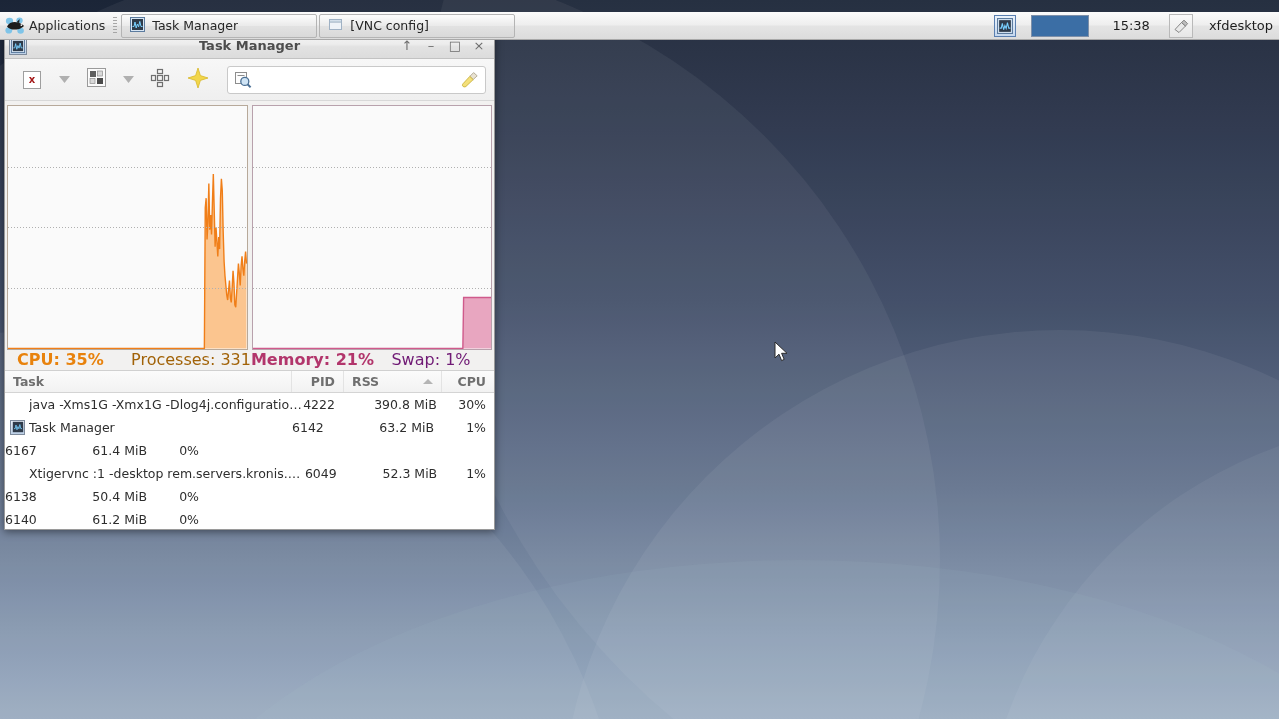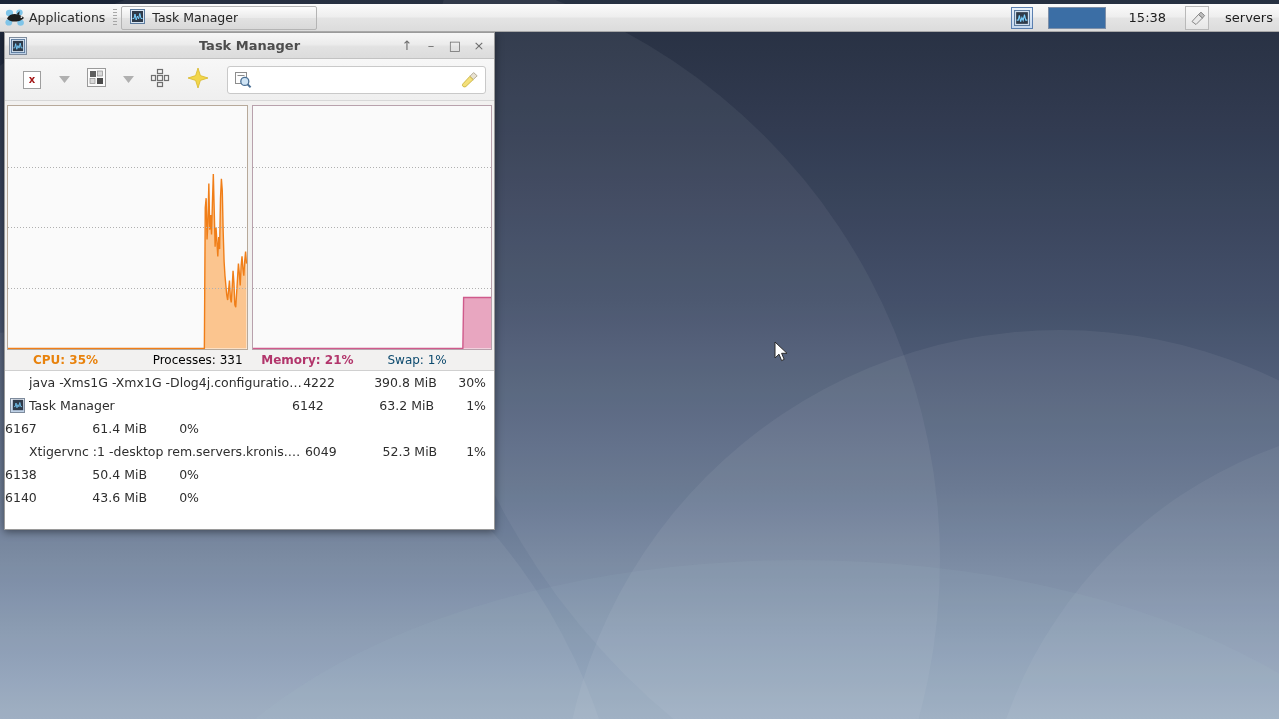--- a/index.html
+++ b/index.html
@@ -18,21 +18,21 @@
     overflow: hidden;
   }
   .arc {
     position: absolute;
     border-radius: 50%;
     pointer-events: none;
   }
 
   
   #panel {
-    position: absolute; left: 0; top: 4px;
+    position: absolute; left: 0; top: 12px;
     width: 1279px; height: 28px;
     background: linear-gradient(to bottom, #fbfbfb 0%, #eeeeee 48%, #e4e4e4 52%, #dcdcdc 100%);
     border-bottom: 1px solid #a8a8a8;
     display: flex; align-items: center;
     font-size: 12.5px; color: #2b2b2b;
     z-index: 50;
   }
   #apps-button {
     display: flex; align-items: center; gap: 4px;
     height: 26px; padding: 0 6px 0 4px; margin-left: 1px;
@@ -145,28 +145,28 @@
   }
   .graph {
     flex: 1 1 0; position: relative; overflow: hidden;
     border: 1px solid #b7a99a; background: #fafafa;
   }
   .graph.mem { border-color: #b8a1ac; }
   .gline { position:absolute; left:0; right:0; height:1px;
     background-image: repeating-linear-gradient(to right, #b0b0b0 0 1px, transparent 1px 3px); }
   #tm-status {
     flex: 0 0 20px; display:flex; align-items:center;
-    font-size: 12px; padding: 0 22px;
+    font-size: 16px; padding: 0 6px;
     background: #f2f1f0;
   }
   #tm-status > div { flex: 1 1 0; text-align: center; white-space: nowrap; }
   .st-cpu { color: #e8820c; font-weight: bold; text-align: left !important; padding-left: 6px; }
-  .st-proc { color: #000000; }
+  .st-proc { color: #a16207; }
   .st-mem { color: #b2356b; font-weight: bold; }
-  .st-swap { color: #0c4a6e; }
+  .st-swap { color: #701a75; }
 
   #tm-table {
     flex: 1 1 auto; background: #fff; overflow: hidden;
     border-top: 1px solid #d0d0d0;
     display: flex; flex-direction: column;
   }
   #tm-thead {
     display: flex; height: 22px; flex: 0 0 22px;
     background: linear-gradient(to bottom, #fbfbfb, #f2f2f2);
     border-bottom: 1px solid #d4d4d4;
@@ -234,20 +234,29 @@
     <span>
       <svg width="15" height="15" viewBox="0 0 15 15">
         <rect x="0.5" y="0.5" width="14" height="14" fill="#d8e6f4" stroke="#5c7b9e"></rect>
         <rect x="2" y="2" width="11" height="11" fill="#2f3b4a"></rect>
         <polyline points="2.5,9.5 4,9.5 5,5 6.2,11 7.4,7 8.6,9.8 9.8,4.4 11,9.5 12.5,9.5" fill="none" stroke="#79d0ff" stroke-width="1"></polyline>
       </svg>
     </span>
     <span class="tlabel">Task Manager</span>
   </div>
 
+  <div class="task-btn">
+    <span>
+      <svg width="15" height="15" viewBox="0 0 15 15">
+        <rect x="1.5" y="2.5" width="12" height="10" fill="#eef3f8" stroke="#9fb1c4"></rect>
+        <rect x="1.5" y="2.5" width="12" height="2.6" fill="#d3dfea" stroke="#9fb1c4"></rect>
+      </svg>
+    </span>
+    <span class="tlabel">[VNC config]</span>
+  </div>
 
   <div id="panel-spacer"></div>
 
   <div id="tray">
     <div class="tray-icon-box">
       <svg width="16" height="16" viewBox="0 0 15 15">
         <rect x="0.5" y="0.5" width="14" height="14" fill="#d8e6f4" stroke="#5c7b9e"></rect>
         <rect x="2" y="2" width="11" height="11" fill="#2f3b4a"></rect>
         <polyline points="2.5,9.5 4,9.5 5,5 6.2,11 7.4,7 8.6,9.8 9.8,4.4 11,9.5 12.5,9.5" fill="none" stroke="#79d0ff" stroke-width="1"></polyline>
       </svg>
@@ -256,21 +265,21 @@
       <div class="ws active"></div>
       <div class="ws inactive"></div>
     </div>
     <div id="clock">15:38</div>
     <div class="tray-btn">
       <svg width="17" height="17" viewBox="0 0 17 17">
         <path d="M3 12.5 L9.5 5.5 L13.5 9 L7 15.5 Z" fill="#e9e9e9" stroke="#7c7c7c" stroke-width="0.9"></path>
         <path d="M9.5 5.5 L12 3.2 L15.6 6.6 L13.5 9 Z" fill="#bdbdbd" stroke="#7c7c7c" stroke-width="0.9"></path>
       </svg>
     </div>
-    <div id="user">servers</div>
+    <div id="user">xfdesktop</div>
   </div>
 </div>
 
 <div id="tm-window">
 
   <div id="tm-titlebar">
     <div id="tm-icon">
       <svg width="14" height="14" viewBox="0 0 15 15">
         <rect x="0.5" y="0.5" width="14" height="14" fill="#d8e6f4" stroke="#5c7b9e"></rect>
         <rect x="2" y="2" width="11" height="11" fill="#2f3b4a"></rect>
@@ -375,20 +384,35 @@
   </div>
 
   <div id="tm-status">
     <div class="st-cpu">CPU: 35%</div>
     <div class="st-proc">Processes: 331</div>
     <div class="st-mem">Memory: 21%</div>
     <div class="st-swap">Swap: 1%</div>
   </div>
 
   <div id="tm-table">
+    <div id="tm-thead">
+      <div class="th th-task">
+        <span>Task</span>
+      </div>
+      <div class="th th-pid">
+        <span>PID</span>
+      </div>
+      <div class="th th-rss">
+        <span>RSS</span>
+        <span class="sortarrow"></span>
+      </div>
+      <div class="th th-cpu">
+        <span>CPU</span>
+      </div>
+    </div>
     <div id="tm-tbody">
         <div class="row">
           <div class="c-task">
             <span class="slot"></span>
             <span class="tname">java -Xms1G -Xmx1G -Dlog4j.configurationFil…</span>
           </div>
           <div class="c-pid">4222</div>
           <div class="c-rss">390.8 MiB</div>
           <div class="c-cpu">30%</div>
         </div>
@@ -422,21 +446,21 @@
           <div class="c-rss">52.3 MiB</div>
           <div class="c-cpu">1%</div>
         </div>
         <div class="row">
           <div class="c-pid">6138</div>
           <div class="c-rss">50.4 MiB</div>
           <div class="c-cpu">0%</div>
         </div>
         <div class="row">
           <div class="c-pid">6140</div>
-          <div class="c-rss">43.6 MiB</div>
+          <div class="c-rss">61.2 MiB</div>
           <div class="c-cpu">0%</div>
         </div>
       </div>
   </div>
 </div>
 
 <div id="cursor" style="left:774px; top:341px;">
   <svg width="16" height="22" viewBox="0 0 16 22">
     <path d="M1 1 L1 17 L5 13.2 L7.6 19.6 L10.2 18.4 L7.6 12.3 L13 12.3 Z" fill="#ffffff" stroke="#2b2b2b" stroke-width="1"></path>
   </svg>

